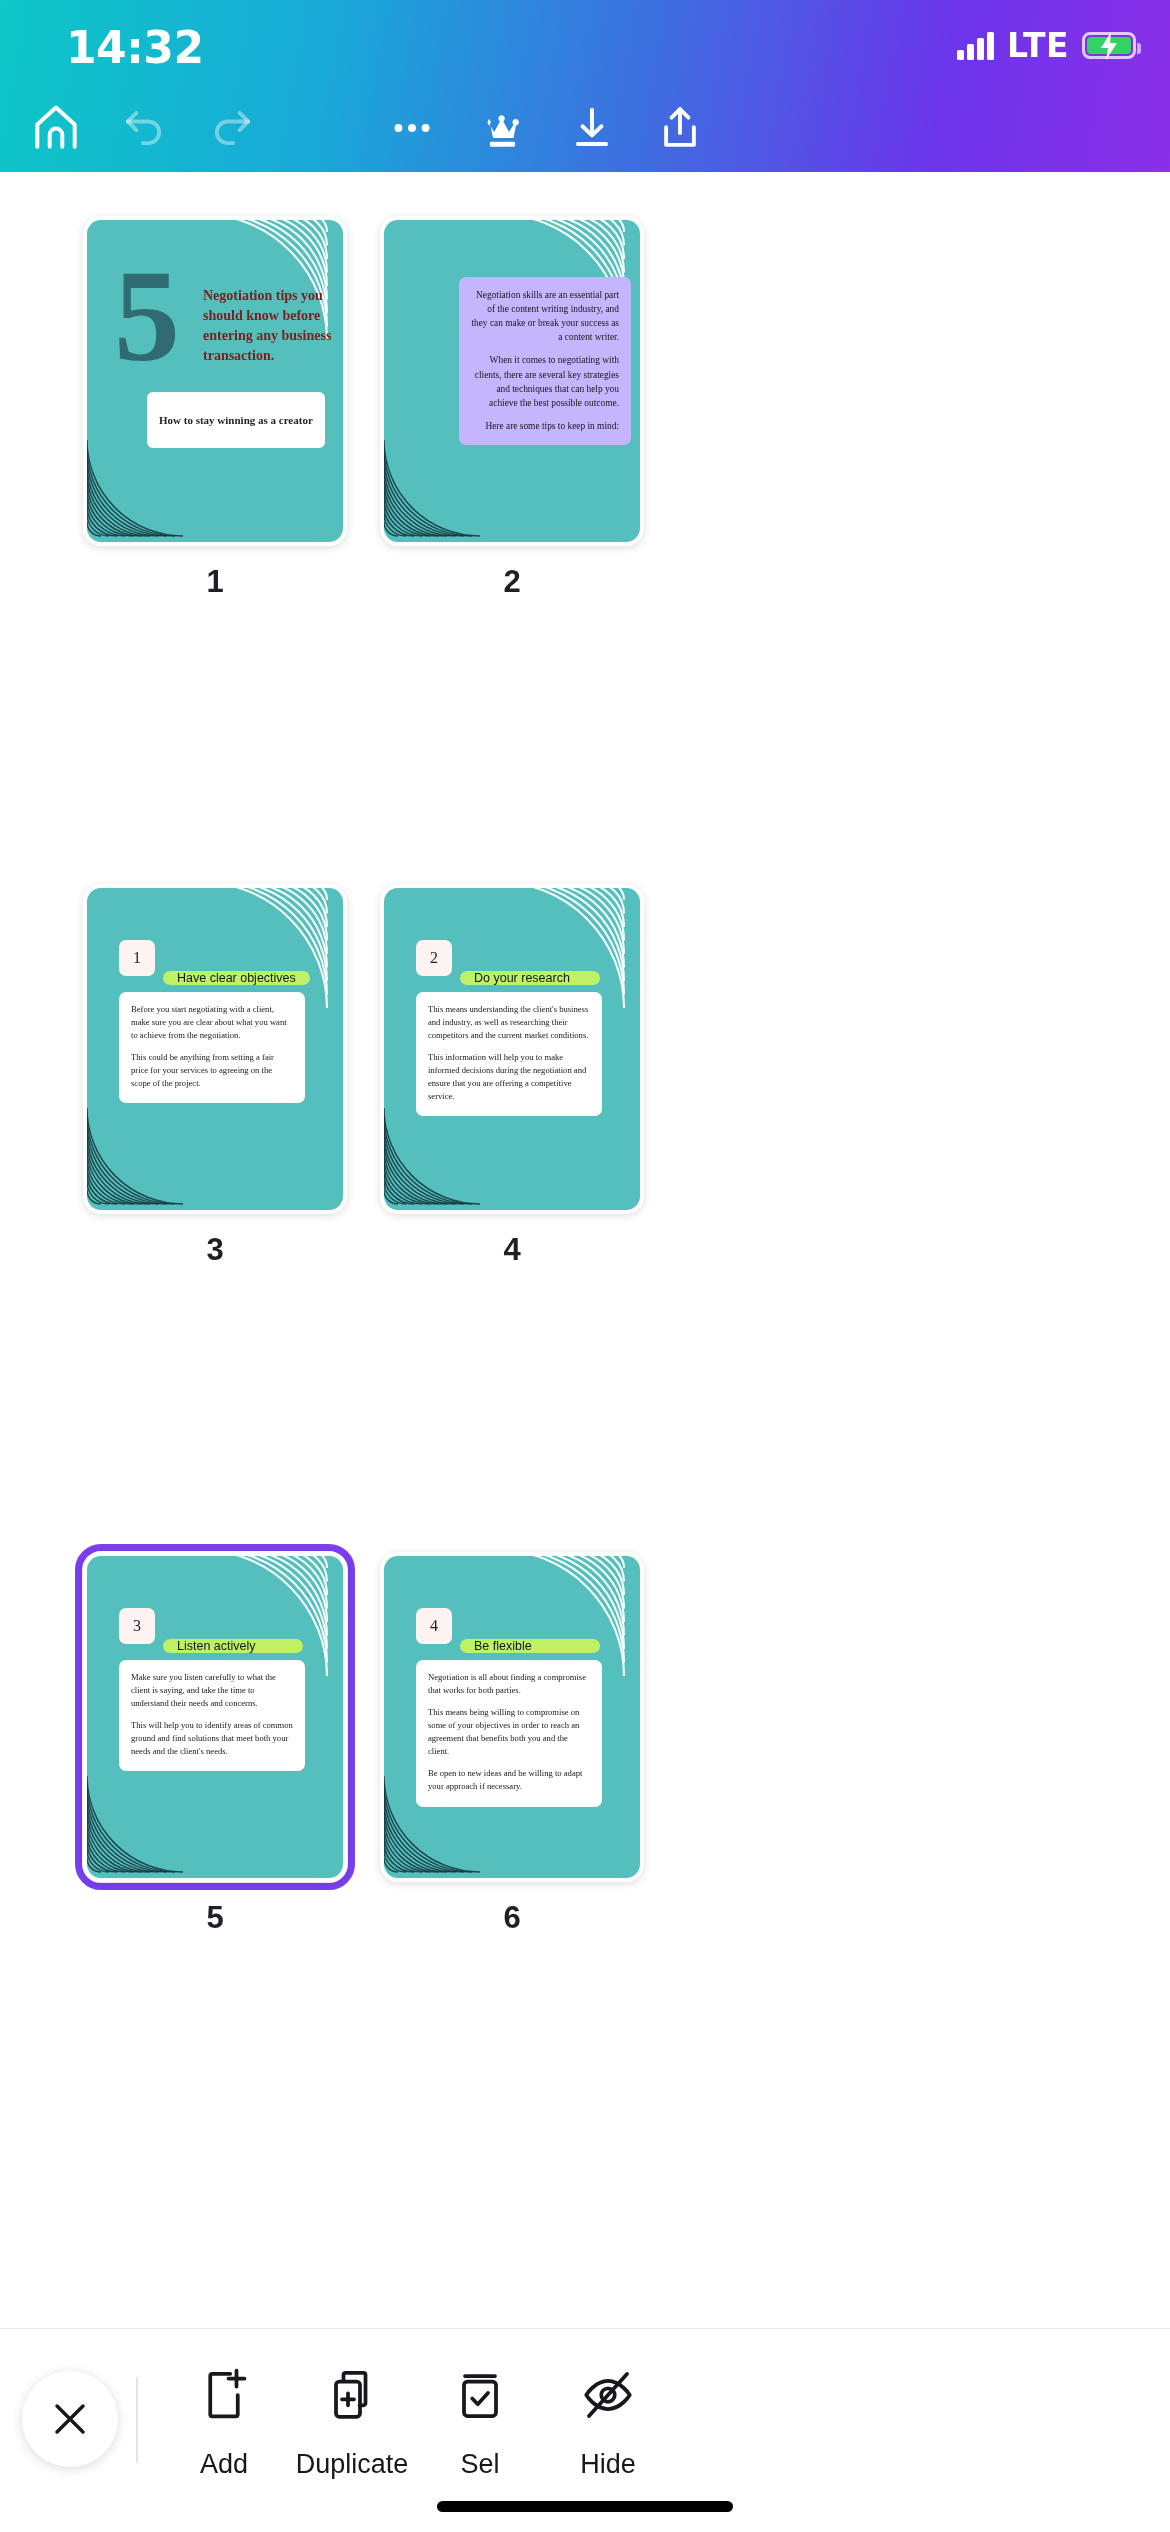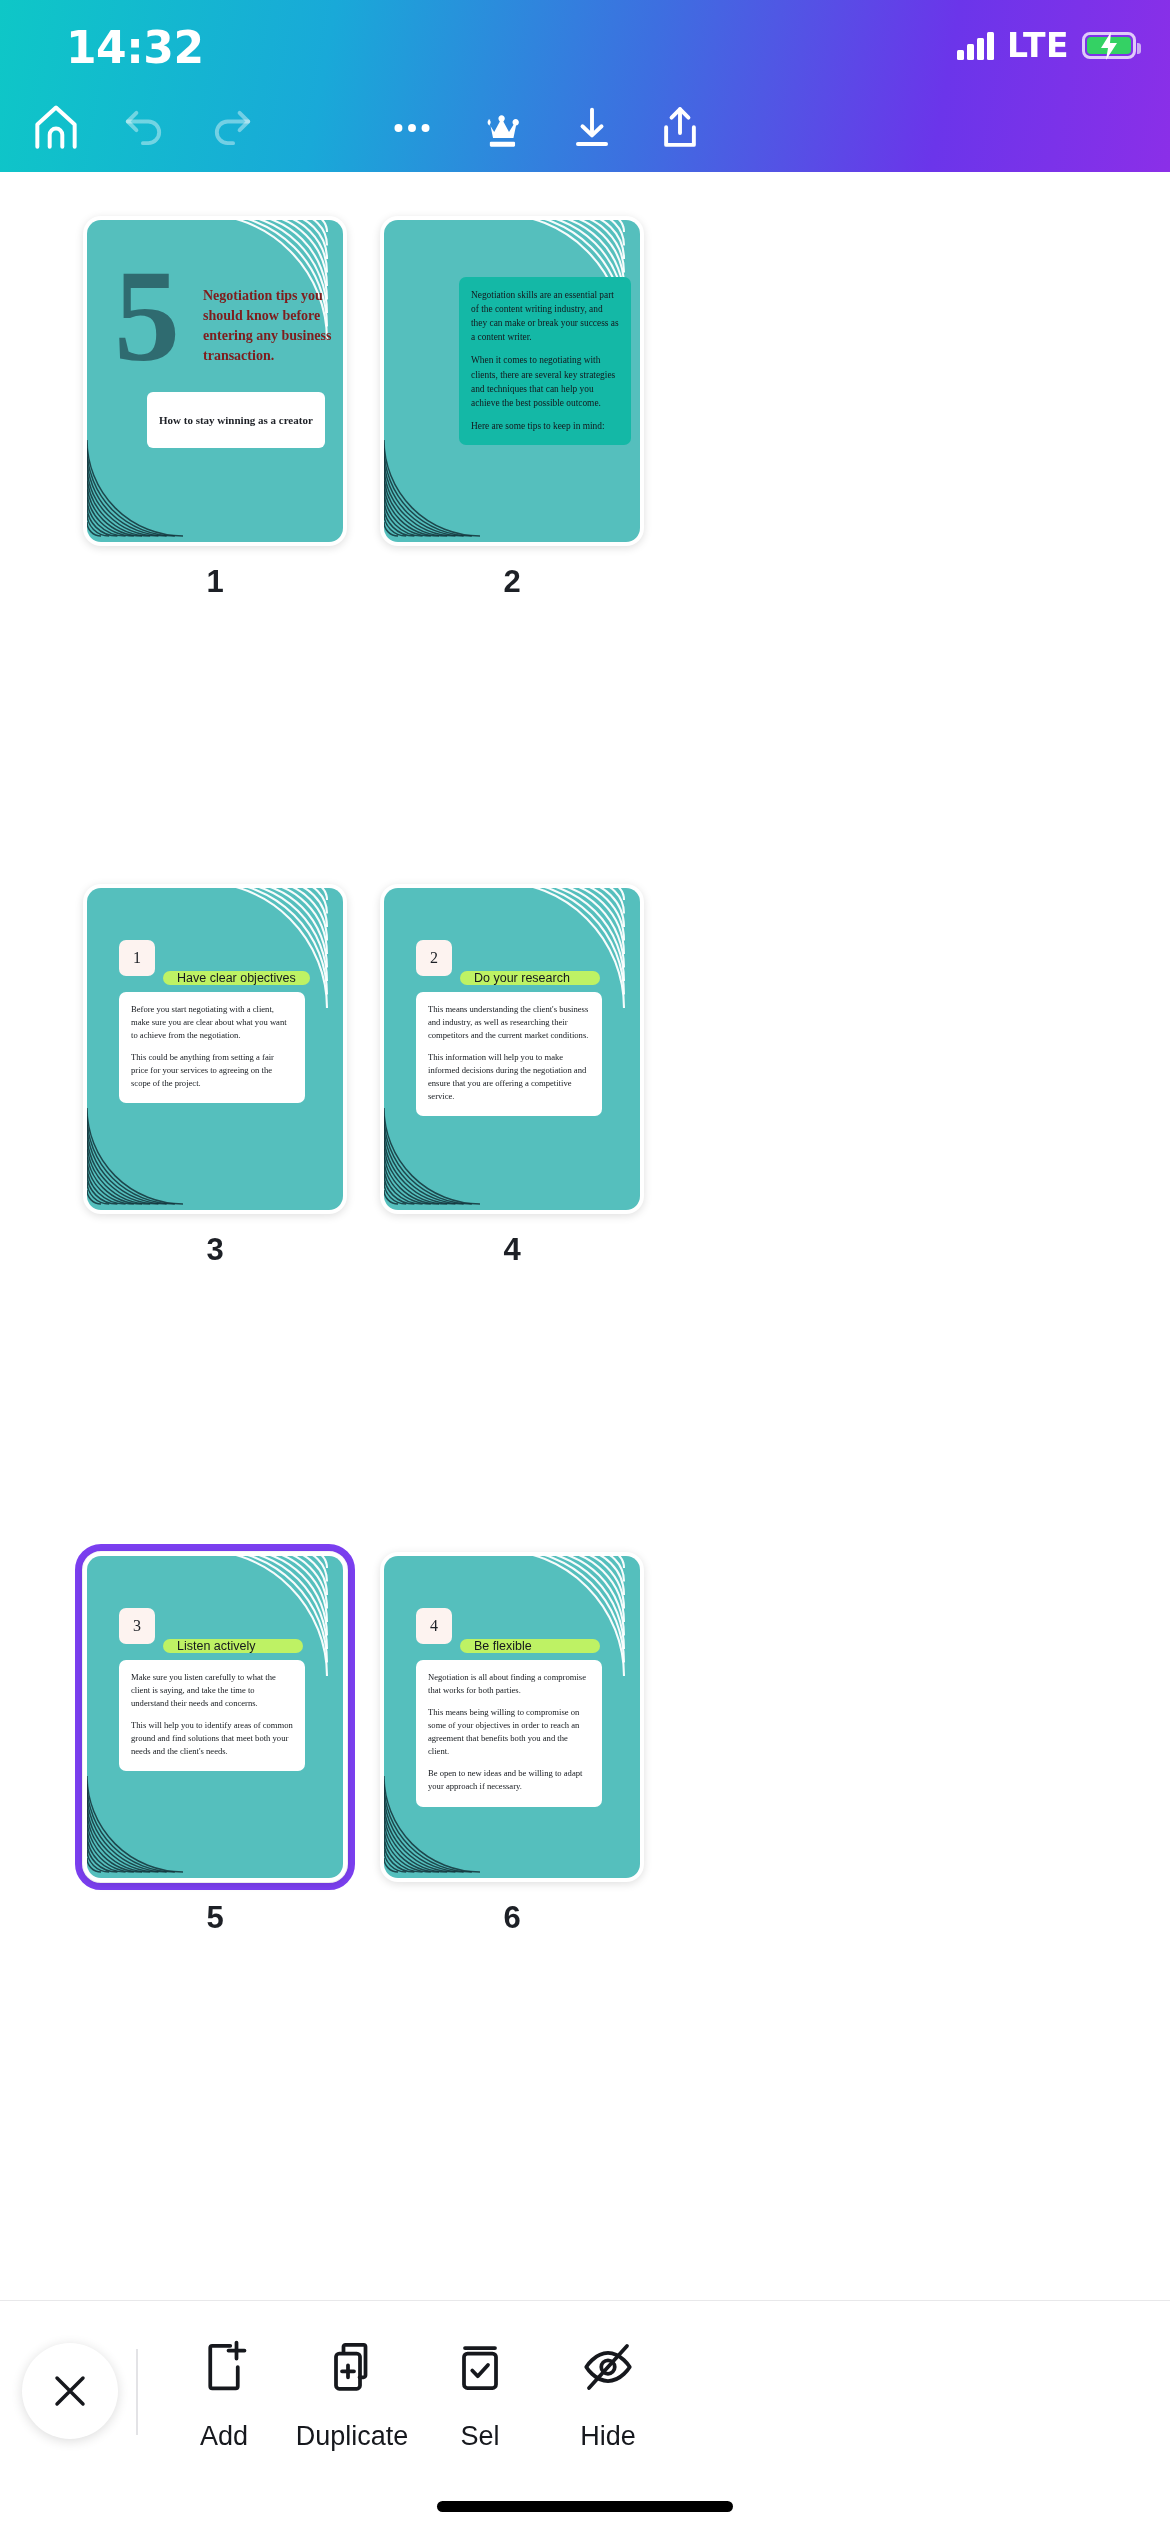--- a/index.html
+++ b/index.html
@@ -119,23 +119,23 @@
   .s1-pill {
     position:absolute; left:60px; top:172px;
     background:#fff; border-radius:6px; padding:22px 12px;
     font-family:"Liberation Serif", serif;
     font-size:11px; font-weight:700; color:#1d2026; white-space:nowrap;
   }
 
   
   .s2-card {
     position:absolute; left:75px; top:57px; width:172px;
-    background:#14b8a6; border-radius:7px; padding:11px 12px 12px;
+    background:#c4b5fd; border-radius:7px; padding:11px 12px 12px;
     font-family:"Liberation Serif", serif;
-    font-size:9.4px; line-height:1.5; color:#14181d; text-align:left;
+    font-size:9.4px; line-height:1.5; color:#14181d; text-align:right;
   }
   .s2-card p + p { margin-top:9px; }
 
   
   .sn-head {
     position:absolute; left:32px; top:52px; display:flex; align-items:stretch; gap:8px;
   }
   .sn-badge {
     width:36px; height:36px; background:#fdf3f0; border-radius:7px;
     display:flex; align-items:center; justify-content:center;
@@ -151,21 +151,21 @@
   .sn-body {
     position:absolute; left:32px; top:104px; width:186px;
     background:#fff; border-radius:7px; padding:11px 12px 13px;
     font-family:"Liberation Serif", serif;
     font-size:8.6px; line-height:1.52; color:#14181d;
   }
   .sn-body p + p { margin-top:9px; }
 
   
   .bottombar {
-    position:absolute; left:0; bottom:0; width:1170px; height:232px;
+    position:absolute; left:0; bottom:0; width:1170px; height:204px;
     background:#fff; border-top:1.5px solid #e8e8ea; z-index:6;
   }
   .close-circle {
     position:absolute; left:22px; top:42px; width:96px; height:96px;
     background:#fff; border-radius:50%;
     box-shadow:0 2px 12px rgba(0,0,0,.14);
     display:flex; align-items:center; justify-content:center;
   }
   .vdivider {
     position:absolute; left:136px; top:48px; width:2px; height:86px; background:#e3e3e6;

